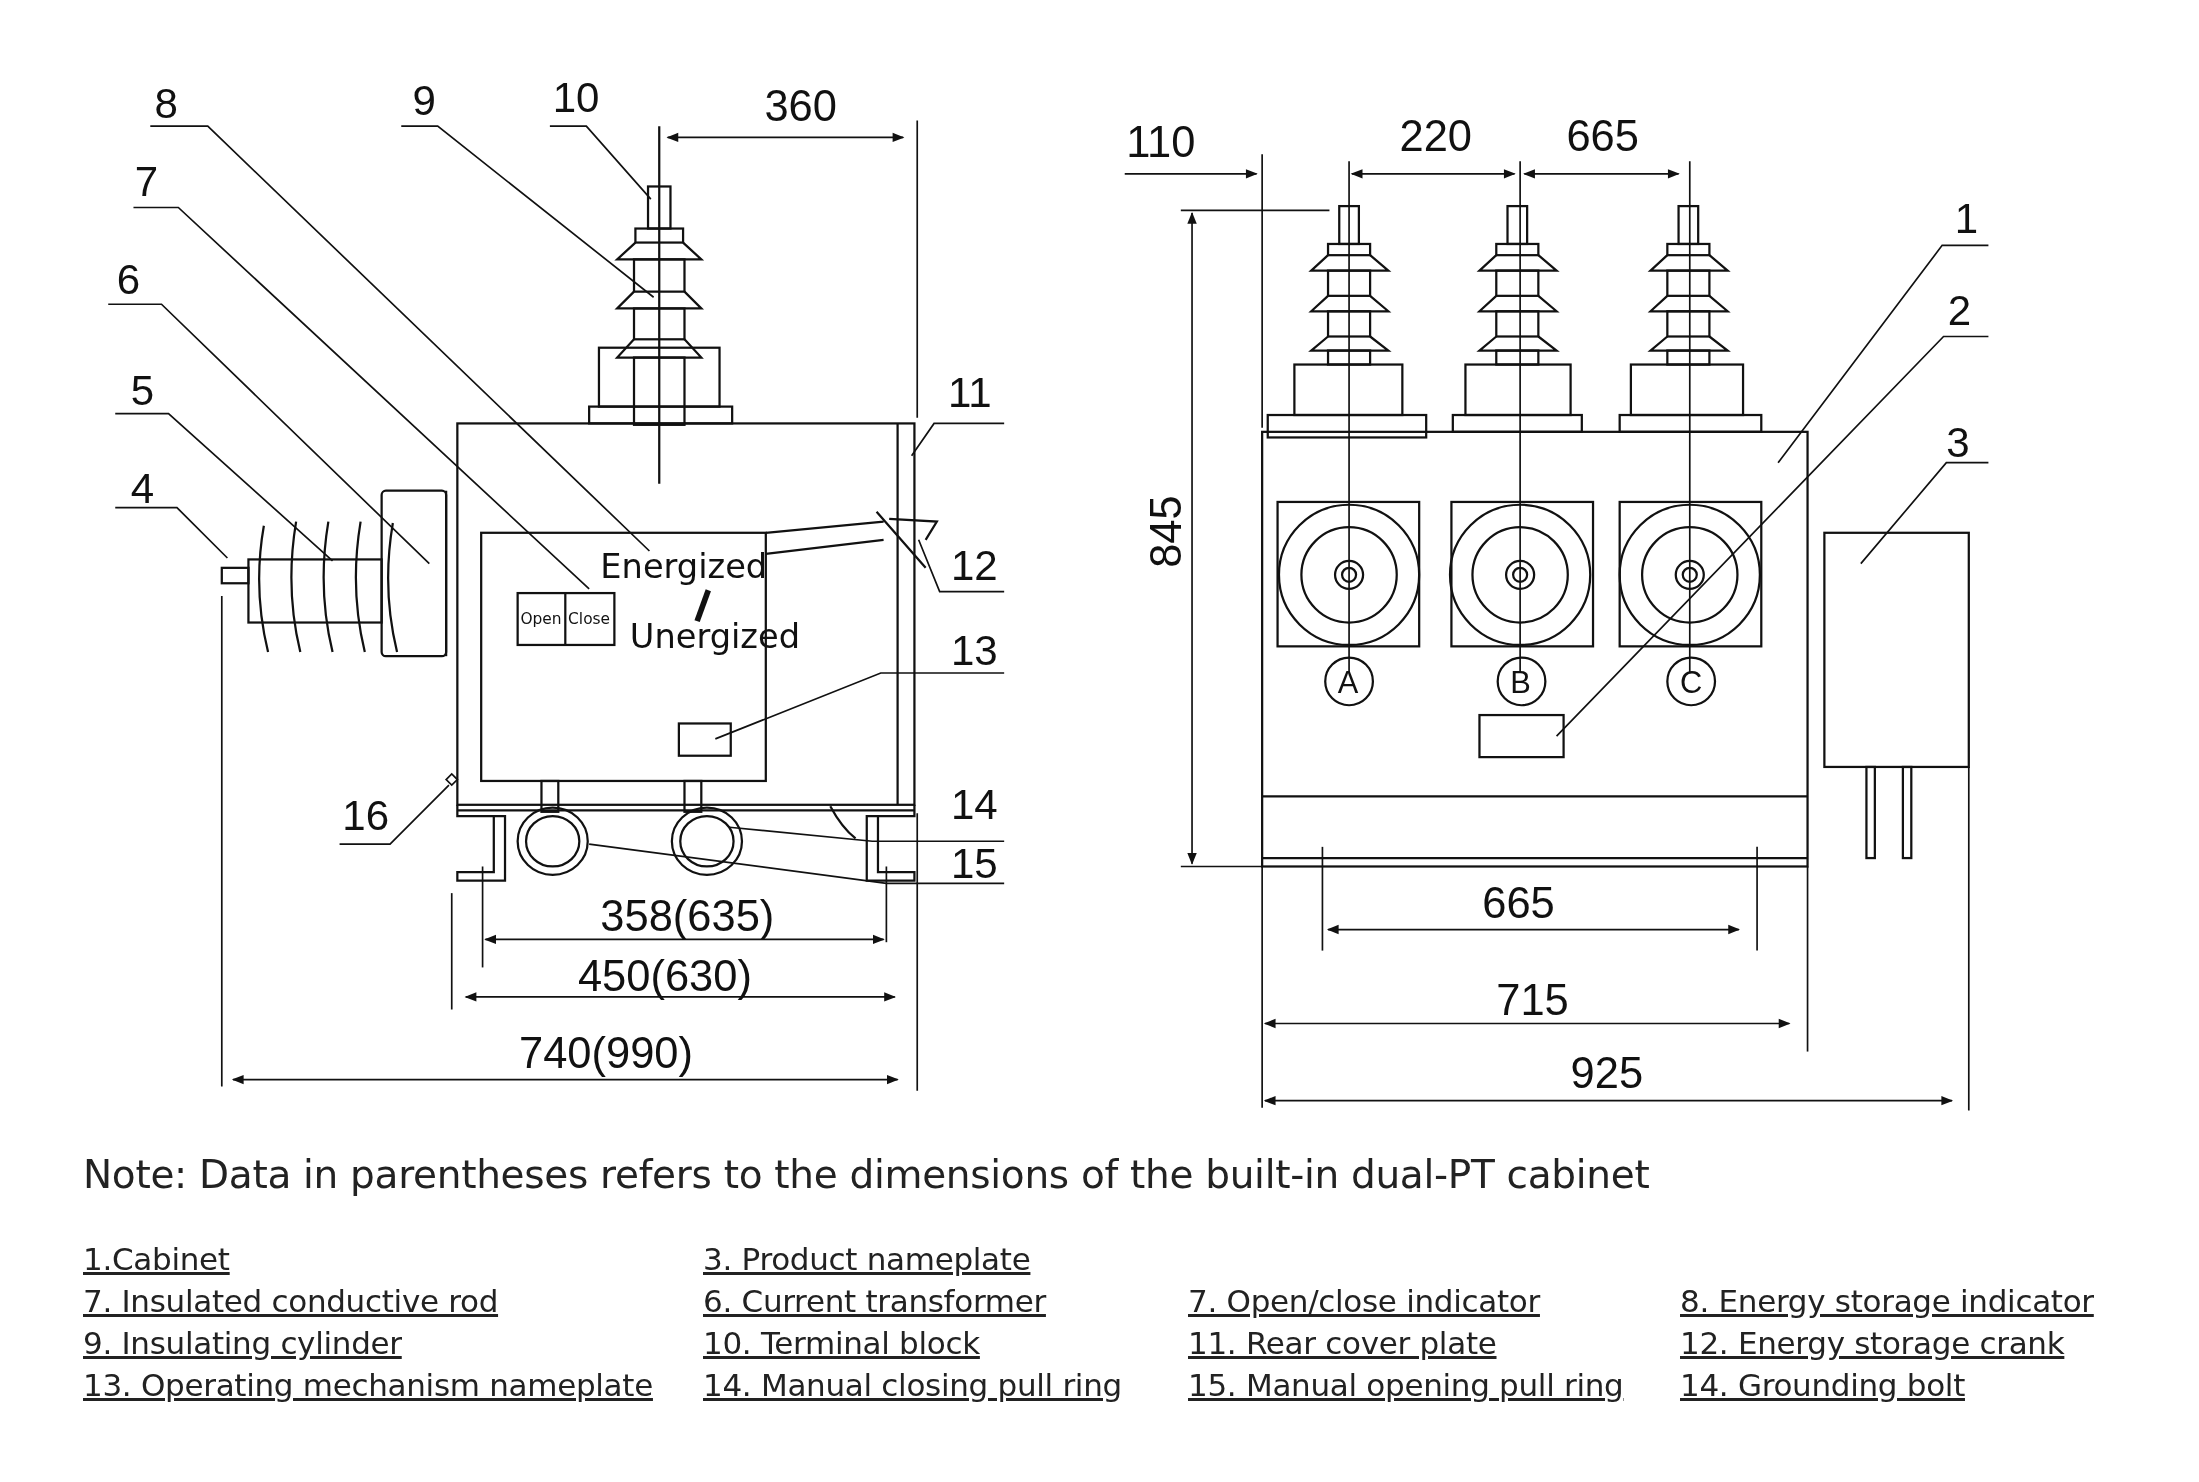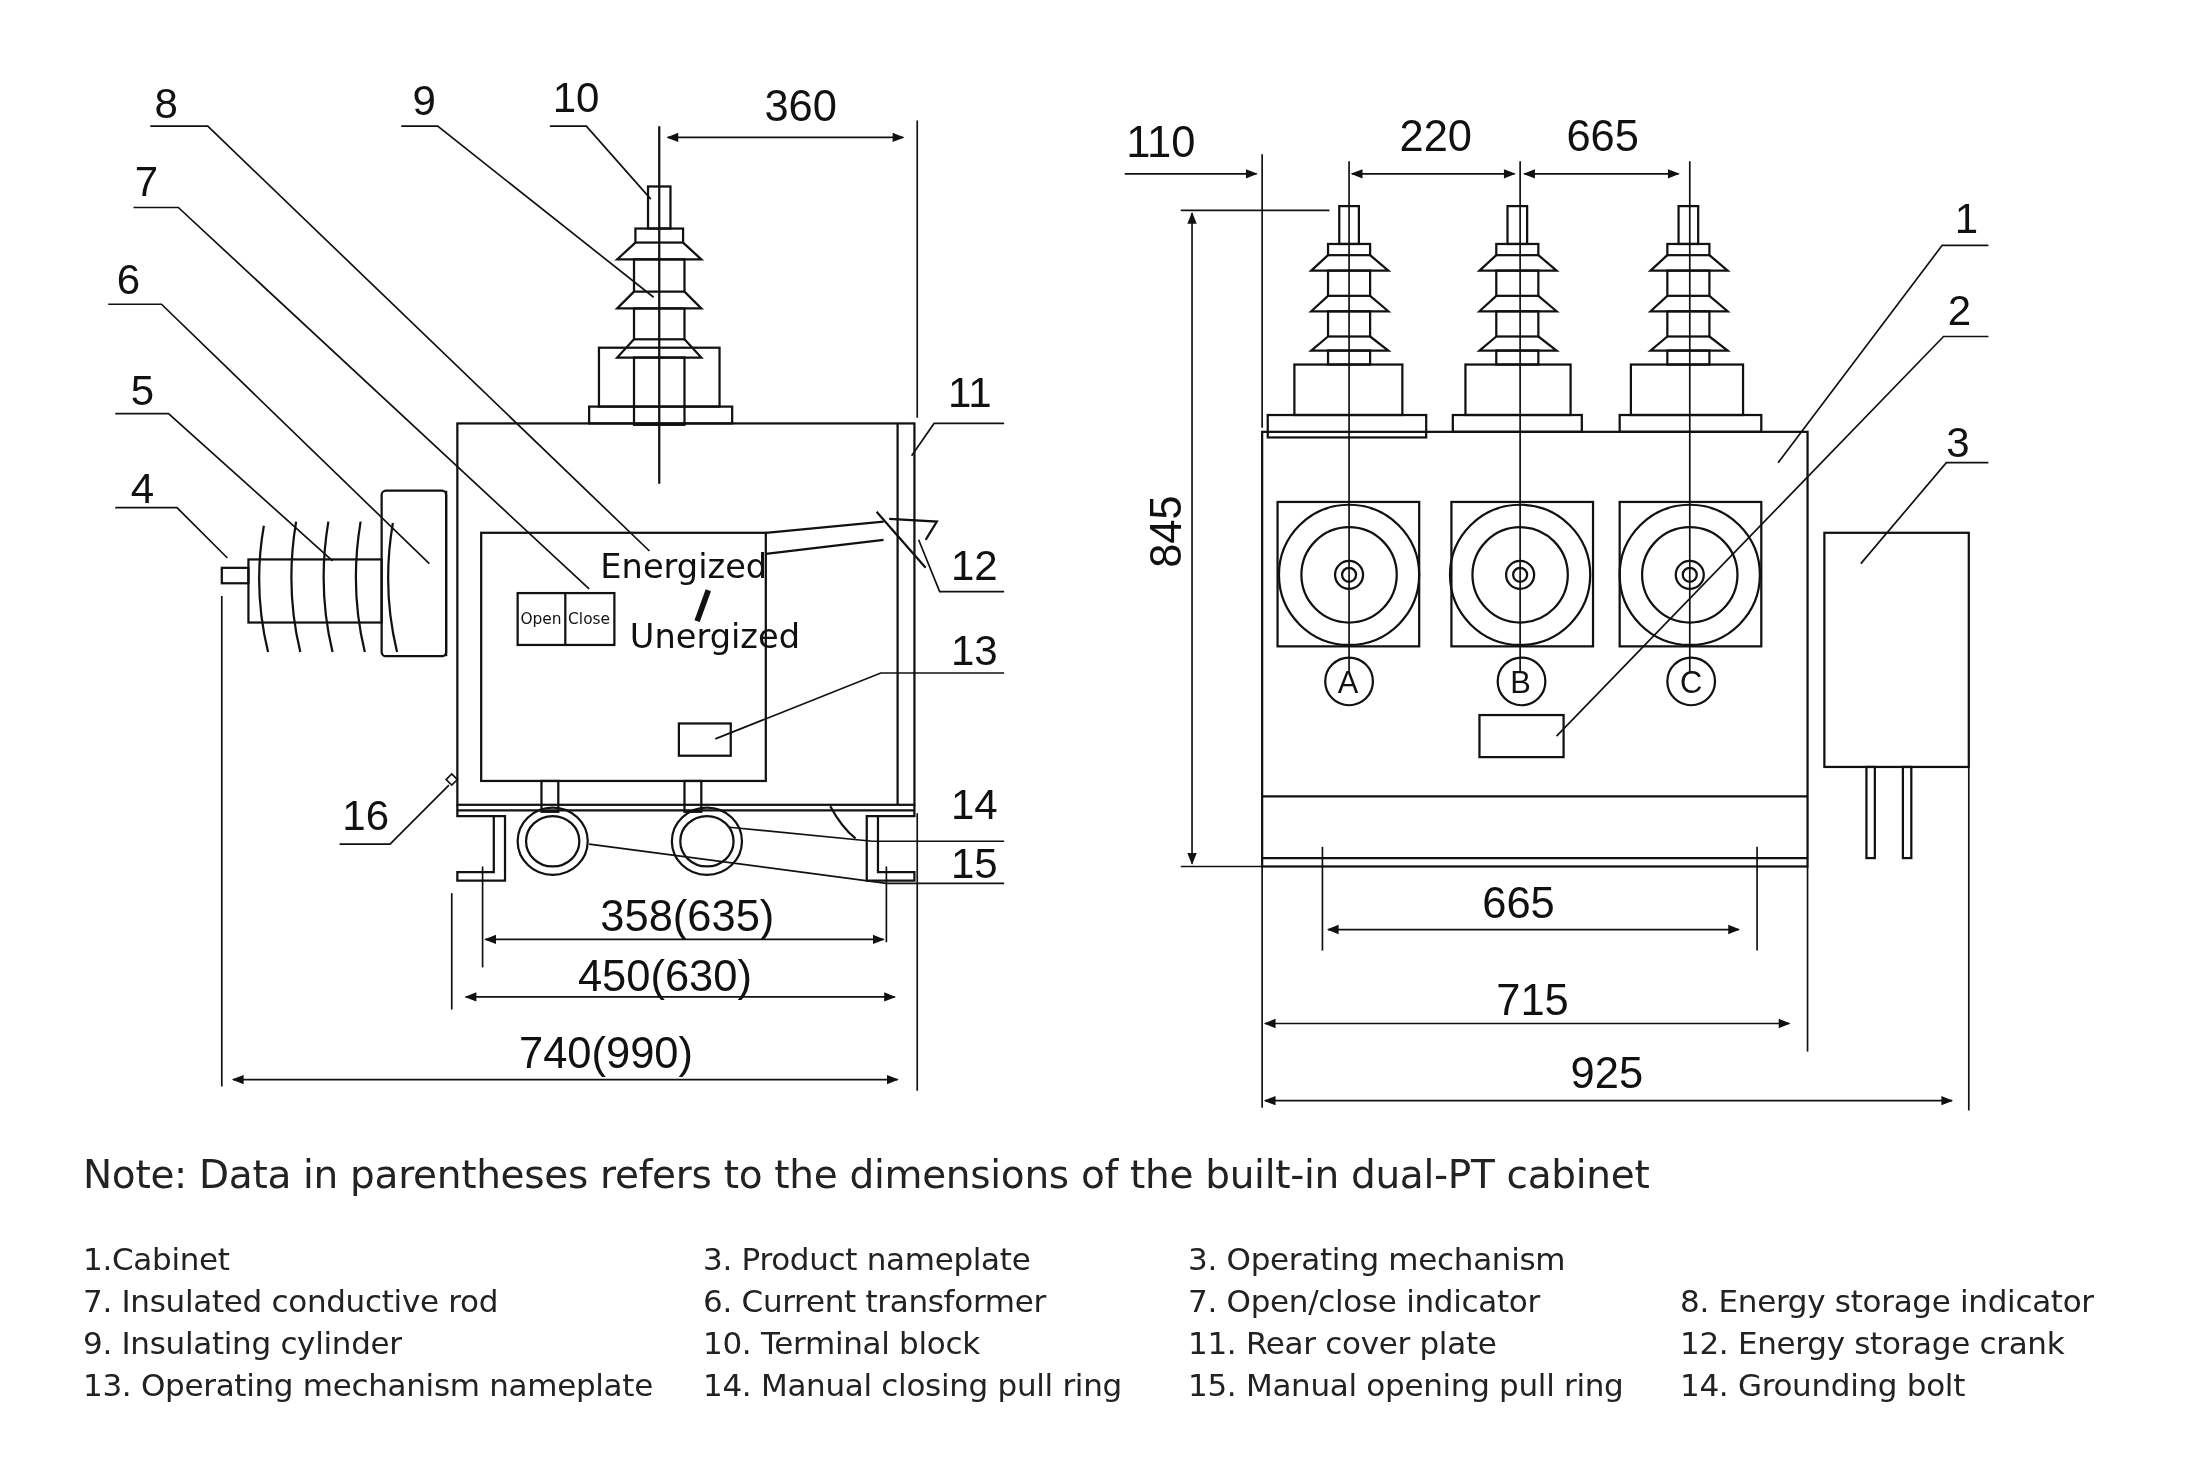--- a/index.html
+++ b/index.html
@@ -7,21 +7,21 @@
   #drawing { position: absolute; left: 0; top: 0; width: 2199px; height: 1482px; }
   .ln { stroke: #111; stroke-width: 1.6; fill: none; }
   .thin { stroke: #111; stroke-width: 1.2; fill: none; }
   .dimtxt { font-family: "Liberation Sans", sans-serif; font-size: 31px; fill: #111; }
   .calltxt { font-family: "Liberation Sans", sans-serif; font-size: 30px; fill: #111; }
   .inner-txt { font-family: "DejaVu Sans", sans-serif; font-size: 24px; fill: #111; }
   .small-txt { font-family: "DejaVu Sans", sans-serif; font-size: 11px; fill: #111; }
   .phase-txt { font-family: "Liberation Sans", sans-serif; font-size: 22px; fill: #111; }
   .note { position: absolute; left: 83px; top: 1152px; font-family: "DejaVu Sans", sans-serif; font-size: 39px; color: #222; letter-spacing: -0.3px; }
   .legend { position: absolute; left: 83px; top: 1238px; width: 2100px; }
-  .legend-row { display: flex; height: 42px; align-items: center; font-family: "DejaVu Sans", sans-serif; font-size: 31px; color: #222; letter-spacing: -0.3px; }
+  .legend-row { display: flex; height: 42px; align-items: center; font-family: "DejaVu Sans", sans-serif; font-size: 31px; color: #222; letter-spacing: -0.3px; text-decoration: underline; }
   .legend-row span { white-space: nowrap; display: inline-block; }
   .c1 { width: 620px; } .c2 { width: 485px; } .c3 { width: 492px; } .c4 { width: 500px; }
 </style>
 </head>
 <body>
 
 <svg id="drawing" viewBox="0 0 1568 1057" xmlns="http://www.w3.org/2000/svg">
   <defs>
     <marker id="arr" viewBox="0 0 10 10" refX="9" refY="5" markerWidth="9" markerHeight="7" orient="auto-start-reverse">
       <path d="M0,1 L10,5 L0,9 z" fill="#111"></path>
@@ -269,21 +269,20 @@
     </g>
   </g>
 </svg>
 
 <div class="note">Note: Data in parentheses refers to the dimensions of the built-in dual-PT cabinet</div>
 
 <div class="legend">
   <div class="legend-row">
     <span class="c1">1.Cabinet</span>
     <span class="c2">3. Product nameplate</span>
-    <span class="c3">3. Operating mechanism</span>
   </div>
   <div class="legend-row">
     <span class="c1">7. Insulated conductive rod</span>
     <span class="c2">6. Current transformer</span>
     <span class="c3">7. Open/close indicator</span>
     <span class="c4">8. Energy storage indicator</span>
   </div>
   <div class="legend-row">
     <span class="c1">9. Insulating cylinder</span>
     <span class="c2">10. Terminal block</span>

